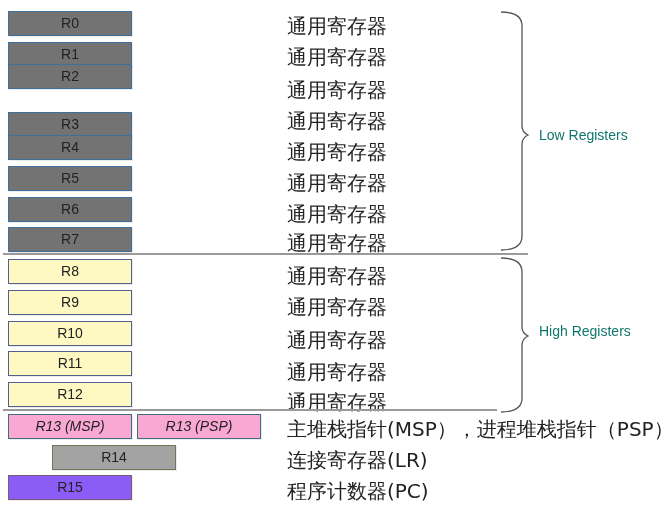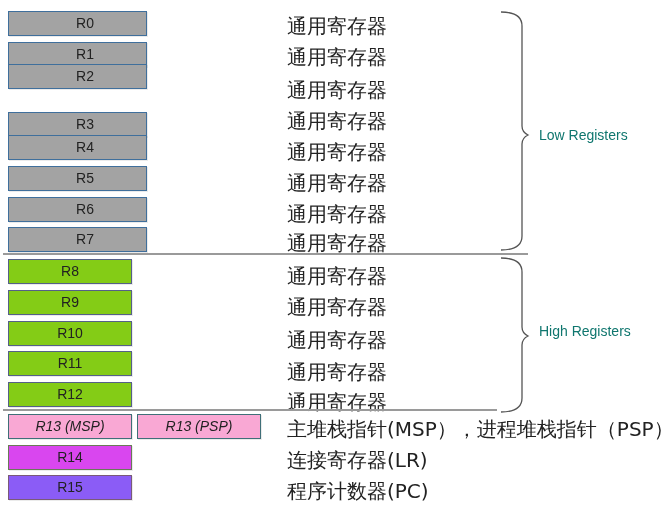--- a/index.html
+++ b/index.html
@@ -2,24 +2,24 @@
 <html><head>
 <meta charset="utf-8">
 <style>
   html, body { margin: 0; padding: 0; background: #ffffff; }
   body { width: 668px; height: 506px; position: relative; overflow: hidden;
          font-family: "Liberation Sans", "DejaVu Sans", sans-serif; }
   .reg { position: absolute; left: 8px; width: 122px; height: 23px;
          border: 1px solid #4a6a8a; box-sizing: content-box;
          text-align: center; line-height: 23px; font-size: 14px; color: #222;
          box-shadow: 1px 1px 0 rgba(0,0,0,0.08); }
-  .low  { background: #a3a3a3; border-color: #3f6f9c; padding-left: 15px; }
-  .high { background: #84cc16; border-color: #556088; }
+  .low  { background: #737373; border-color: #3f6f9c; }
+  .high { background: #fef9c3; border-color: #556088; }
   .sp   { background: #f9a8d4; border-color: #3f6f78; font-style: italic; }
-  .lr   { background: #d946ef; border-color: #6a7a58; }
+  .lr   { background: #a3a3a3; border-color: #6a7a58; margin-left: 44px; }
   .pc   { background: #8b5cf6; border-color: #7a5a78; }
   .desc { position: absolute; left: 287px; font-size: 20px; color: #222;
           font-family: "DejaVu Sans", "Liberation Sans", sans-serif; white-space: nowrap; }
   .sep  { position: absolute; left: 3px; height: 2px; background: #9a9a9a; }
   .brace-label { position: absolute; font-size: 14px; color: #0f766e; white-space: nowrap; }
   svg.braces { position: absolute; left: 0; top: 0; }
 </style>
 </head>
 <body>
 

